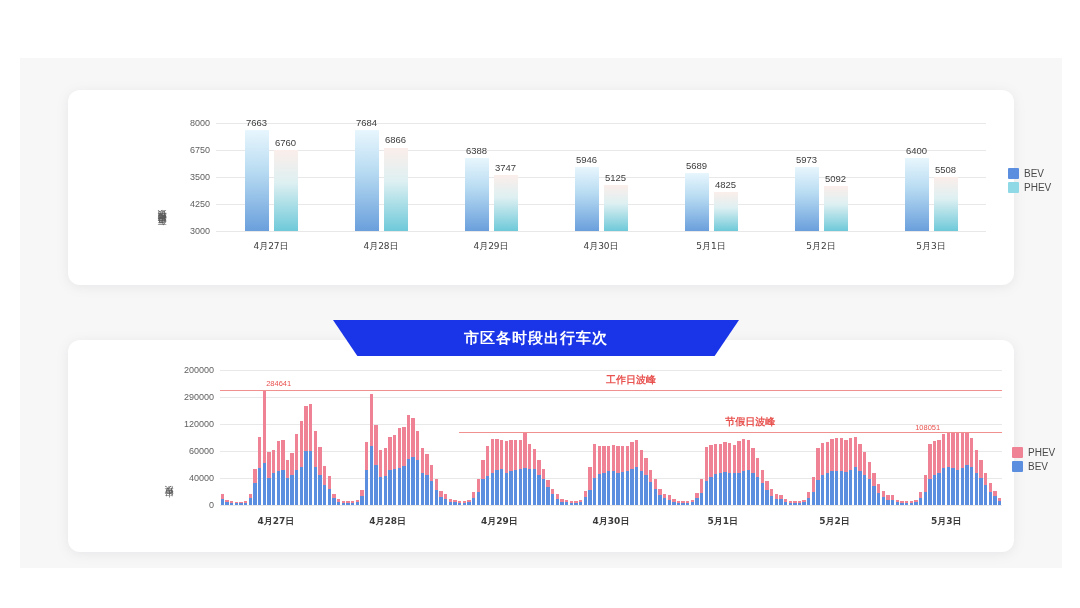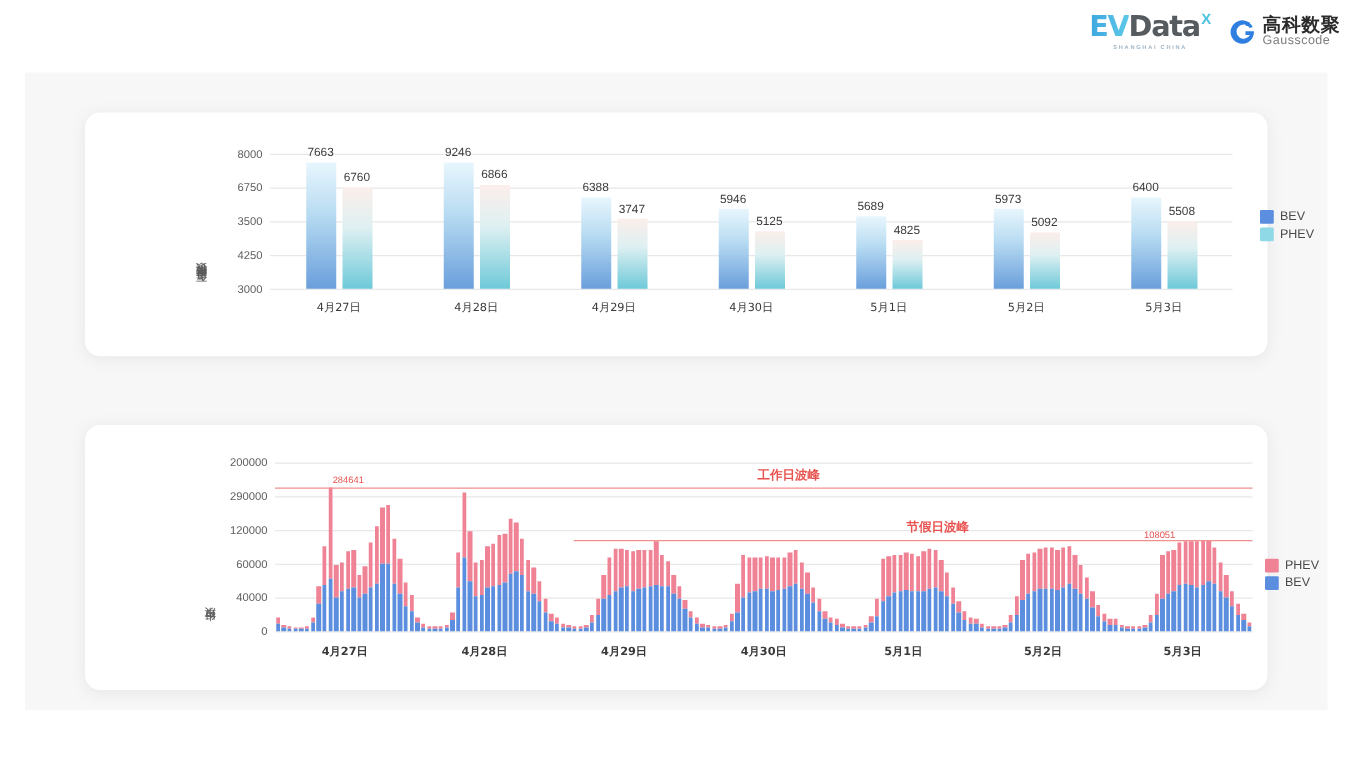--- a/index.html
+++ b/index.html
@@ -94,45 +94,20 @@
                 font-family:"DejaVu Sans","Liberation Sans",sans-serif; white-space:nowrap;
                 transform:translateX(-50%); }
   .peak-label { position:absolute; font-size:7.5px; color:#e8524f; white-space:nowrap;
                 transform:translateX(-50%); }
 </style>
 </head>
 <body>
 
 <div id="page">
 
-  <div class="header">
-    <div class="logos">
-
-      <div class="evdata">
-        <div class="evdata-row">
-          <span class="ev-ev">EV</span>
-          <span class="ev-data">Data</span>
-          <span class="ev-x">X</span>
-        </div>
-        <div class="ev-sub">SHANGHAI CHINA</div>
-      </div>
-
-      <div class="gauss">
-        <svg class="gauss-mark" viewBox="0 0 24 24">
-          <path d="M21 7.2A10.2 10.2 0 1 0 22 12v-1h-7.4v3.1h3.9A6.2 6.2 0 1 1 18.3 8z" fill="#2f7fe0"></path>
-          <rect x="14.9" y="3.0" width="3.4" height="3.4" rx="0.6" fill="#2f7fe0"></rect>
-        </svg>
-        <div class="gauss-text">
-          <span class="gauss-cn">高科数聚</span>
-          <span class="gauss-en">Gausscode</span>
-        </div>
-      </div>
-
-    </div>
-  </div>
 
   <div class="body-strip"></div>
 
   <div class="card" id="card1">
     <div class="chart-wrap" id="c1">
       <div class="yaxis-title" id="c1-ytitle" style="left: 88px; top: 35px; height: 108px; display: flex; align-items: center;">每万辆出行车辆数</div>
       <div id="c1-yticks">
           <div class="ytick" style="top: 141px; right: 804px;">3000</div>
           <div class="ytick" style="top: 114px; right: 804px;">4250</div>
           <div class="ytick" style="top: 87px; right: 804px;">3500</div>
@@ -145,21 +120,21 @@
           <div class="gridline" style="top: 87px; left: 148px; width: 770px;"></div>
           <div class="gridline" style="top: 60px; left: 148px; width: 770px;"></div>
           <div class="gridline" style="top: 33px; left: 148px; width: 770px;"></div>
         </div>
       <div class="plot" id="c1-plot">
           <div class="bar bev" style="left: 28.5px; height: 100.721px;"></div>
           <div class="barlabel" style="left: 18.5px; top: -5.7208px;">7663</div>
           <div class="bar phev" style="left: 57.5px; height: 81.216px;"></div>
           <div class="barlabel" style="left: 47.5px; top: 13.784px;">6760</div>
           <div class="bar bev" style="left: 138.5px; height: 101.174px;"></div>
-          <div class="barlabel" style="left: 128.5px; top: -6.1744px;">9246</div>
+          <div class="barlabel" style="left: 128.5px; top: -6.1744px;">7684</div>
           <div class="bar phev" style="left: 167.5px; height: 83.5056px;"></div>
           <div class="barlabel" style="left: 157.5px; top: 11.4944px;">6866</div>
           <div class="bar bev" style="left: 248.5px; height: 73.1808px;"></div>
           <div class="barlabel" style="left: 238.5px; top: 21.8192px;">6388</div>
           <div class="bar phev" style="left: 277.5px; height: 55.6848px;"></div>
           <div class="barlabel" style="left: 267.5px; top: 39.3152px;">3747</div>
           <div class="bar bev" style="left: 358.5px; height: 63.6336px;"></div>
           <div class="barlabel" style="left: 348.5px; top: 31.3664px;">5946</div>
           <div class="bar phev" style="left: 387.5px; height: 45.9px;"></div>
           <div class="barlabel" style="left: 377.5px; top: 49.1px;">5125</div>
@@ -913,14 +888,15 @@
             <span class="legend-sw" style="background:#ef8295"></span>
             <span class="legend-lb">PHEV</span>
           </div>
           <div class="legend-row">
             <span class="legend-sw" style="background:#5b8ede"></span>
             <span class="legend-lb">BEV</span>
           </div>
         </div>
     </div>
   </div>
+  <div class="banner" id="banner2">市区各时段出行车次</div>
 
 </div>
 
 </body></html>

